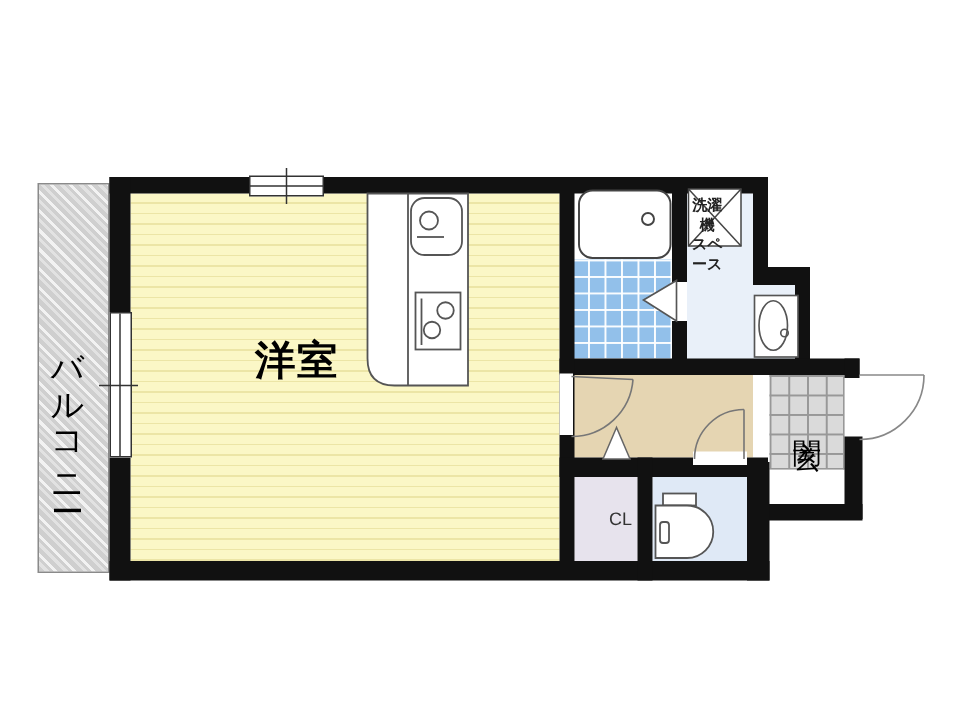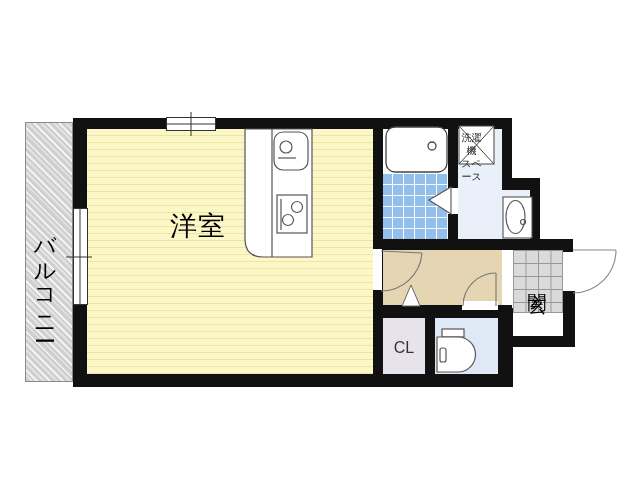--- a/index.html
+++ b/index.html
@@ -39,37 +39,37 @@
   .closet{left:383px;top:318px;width:42px;height:56px;background:#e7e3ed;}
   .toilet-room{left:435px;top:318px;width:63px;height:58px;background:#dfe9f6;}
   
   .wall{background:#111;}
   
   .gap{background:#fff;}
   .window{background:#fff;border:1px solid #333;box-sizing:border-box;}
   
   .lbl{color:#000;}
   .room-label{
-    left:118px;top:212px;width:160px;text-align:center;
-    font-size:27px;line-height:29px;letter-spacing:1px;
+    left:118px;top:226px;width:160px;text-align:center;
+    font-size:27px;line-height:29px;letter-spacing:1px;font-weight:bold;
   }
   .balcony-label{
     left:30px;top:196px;width:30px;height:160px;
     writing-mode:vertical-rl;text-orientation:upright;
     font-size:22px;letter-spacing:2px;text-align:center;
   }
   .genkan-label{
     left:528px;top:253px;width:22px;height:52px;
     writing-mode:vertical-rl;text-orientation:upright;
     font-size:19px;text-align:center;
   }
-  .cl-label{left:388px;top:339px;width:32px;text-align:center;font-size:16px;color:#333;}
+  .cl-label{left:406px;top:339px;width:32px;font-size:12px;color:#333;}
   .washer-label{
     left:459px;top:131px;width:25px;text-align:center;
-    font-size:10px;line-height:13px;color:#222;font-weight:normal;
+    font-size:10px;line-height:13px;color:#222;font-weight:bold;
   }
   svg{position:absolute;left:0;top:0;}
 </style>
 </head>
 <body>
 
 <div id="canvas">
 
   <div class="abs balcony"></div>
   <div class="abs main-room"></div>

